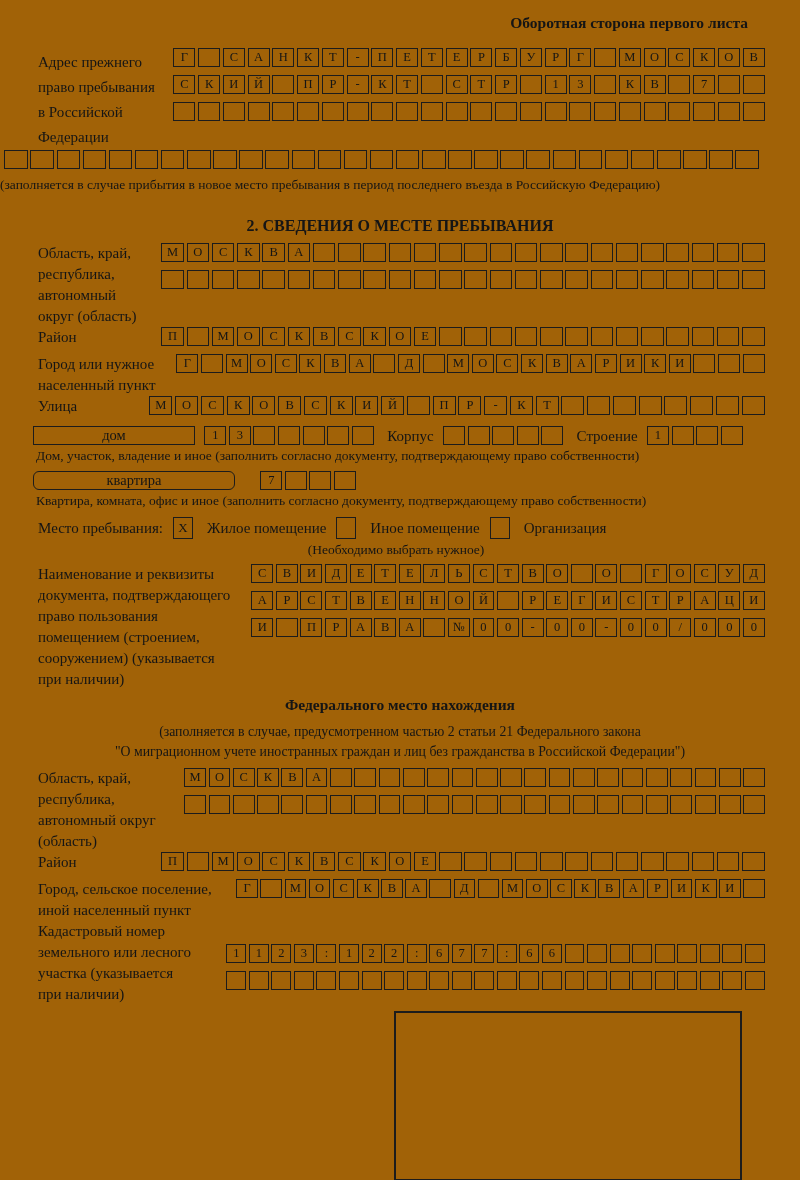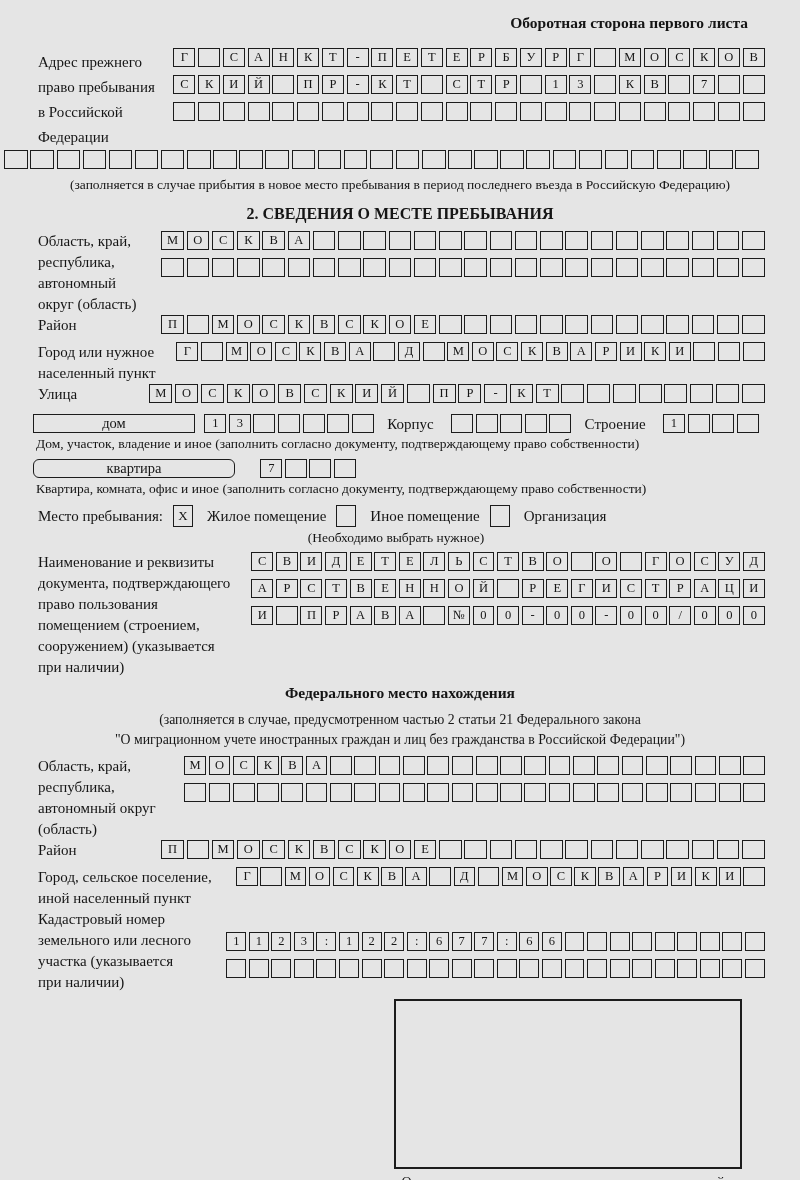--- a/index.html
+++ b/index.html
@@ -1,20 +1,20 @@
 <!DOCTYPE html>
 <html><head>
 <meta charset="utf-8">
 <style>
   html,body{margin:0;padding:0;background:#ffffff;}
   .page{
     position:relative;
     width:800px;height:1180px;
     margin:0 auto;
-    background:#e5e5e5;
+    background:#a16207;
     color:#151515;
     font-family:"Liberation Serif","DejaVu Serif",serif;
     overflow:hidden;
     box-sizing:border-box;
     padding-top:14px;
   }
   .back-title{
     text-align:right;
     margin:0 52px 16px 0;
     font-size:15.5px;
@@ -42,23 +42,23 @@
   .lw122{flex:0 0 122px;}
   .lw137{flex:0 0 137px;}
   .lw110{flex:0 0 110px;}
   .lw212{flex:0 0 212px;}
   .lw145{flex:0 0 145px;}
   .lw197{flex:0 0 197px;}
   .lw187{flex:0 0 187px;}
   .addr .field-label{line-height:25px;padding-top:2px;}
   .fullrow-wrap{margin:0 40px 0 3px;}
   .caption{
-    text-align:center;
+    text-align:left;
     font-size:13.5px;
-    margin:0 0 12px 0;
+    margin:0 0 24px 0;
   }
   .caption-left{
     text-align:left;
     font-size:13.5px;
     margin:1px 0 7px 36px;
   }
   .sec-title{
     text-align:center;
     font-weight:bold;
     font-size:16px;
@@ -84,21 +84,21 @@
     line-height:17px;
     text-align:center;
     font-size:14.5px;
   }
   .dom-box{flex:0 0 160px;margin-right:8px;}
   .kv-box{flex:0 0 200px;margin-right:24px;border-radius:6px;}
   .house-row .fixed-cells{margin-top:0;}
   .inline-label{
     font-size:15px;
     line-height:20px;
-    padding:0 16px 0 12px;
+    padding:0 8px 0 12px;
     white-space:nowrap;
   }
   
   .stay-row{
     display:flex;
     align-items:center;
     margin:3px 25px 2px 38px;
     font-size:15px;
     height:24px;
   }

